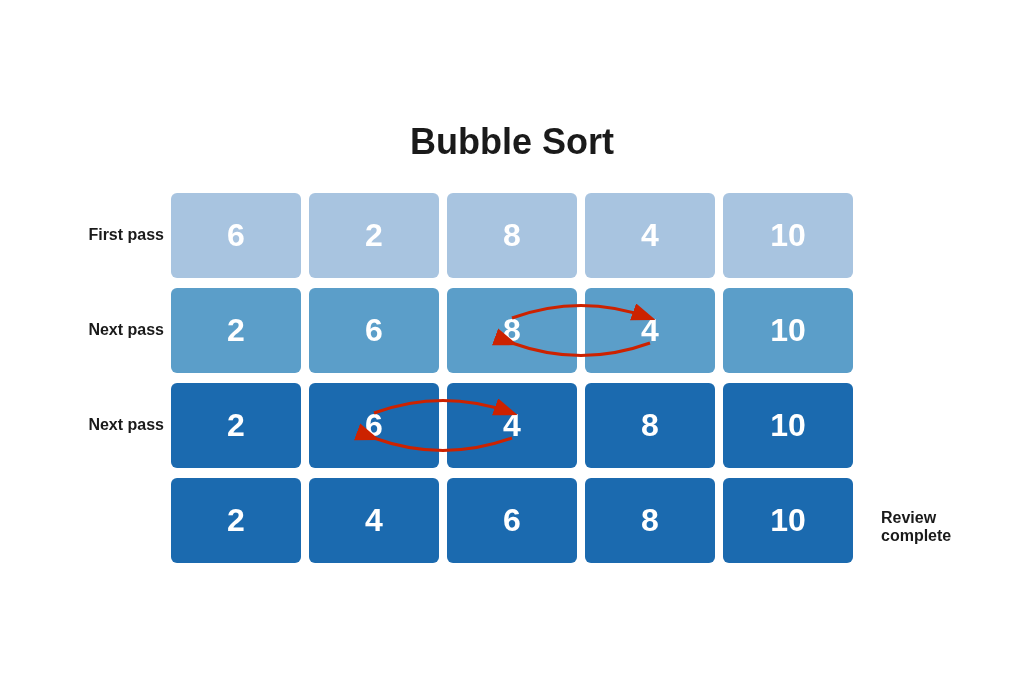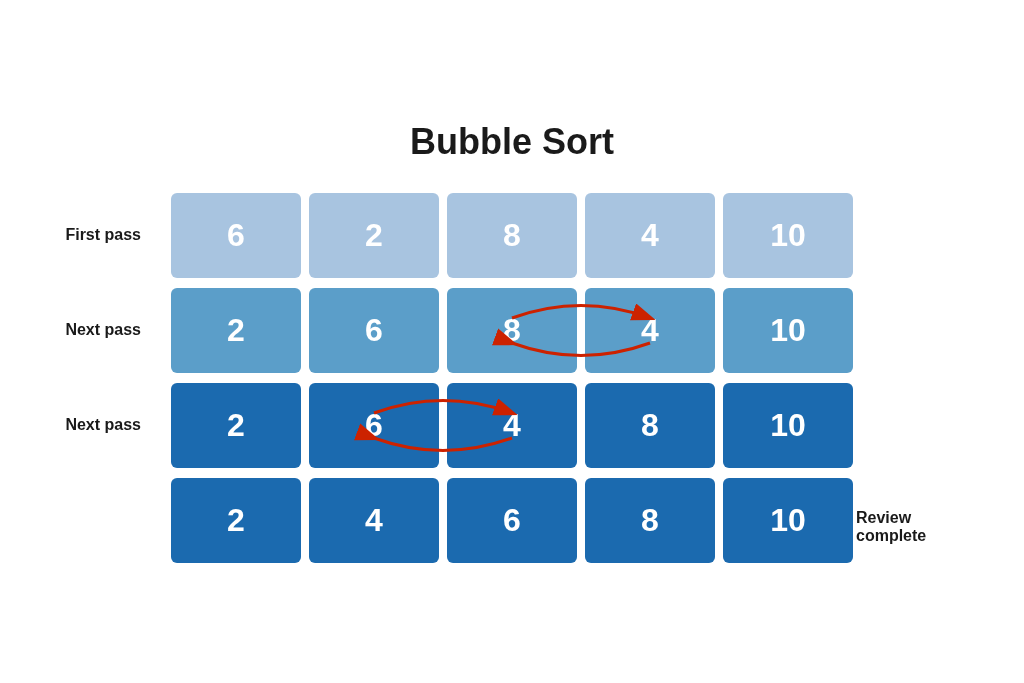--- a/index.html
+++ b/index.html
@@ -32,21 +32,21 @@
     .row {
       display: flex;
       align-items: center;
       gap: 0;
       position: relative;
     }
 
     .row-label {
       width: 110px;
       text-align: right;
-      padding-right: 30px;
+      padding-right: 7px;
       font-size: 16px;
       font-weight: bold;
       color: #1a1a1a;
       flex-shrink: 0;
     }
 
     .cells {
       display: flex;
       gap: 8px;
       position: relative;
@@ -72,21 +72,21 @@
       background-color: #5b9ec9;
     }
 
     .cell-dark {
       background-color: #1b6aaf;
     }
 
     .row-suffix {
       width: 110px;
       text-align: left;
-      padding-left: 3px;
+      padding-left: 28px;
       font-size: 16px;
       font-weight: bold;
       color: #1a1a1a;
       flex-shrink: 0;
       margin-top: 13px;
     }
 
     
     .swap-overlay {
       position: absolute;

